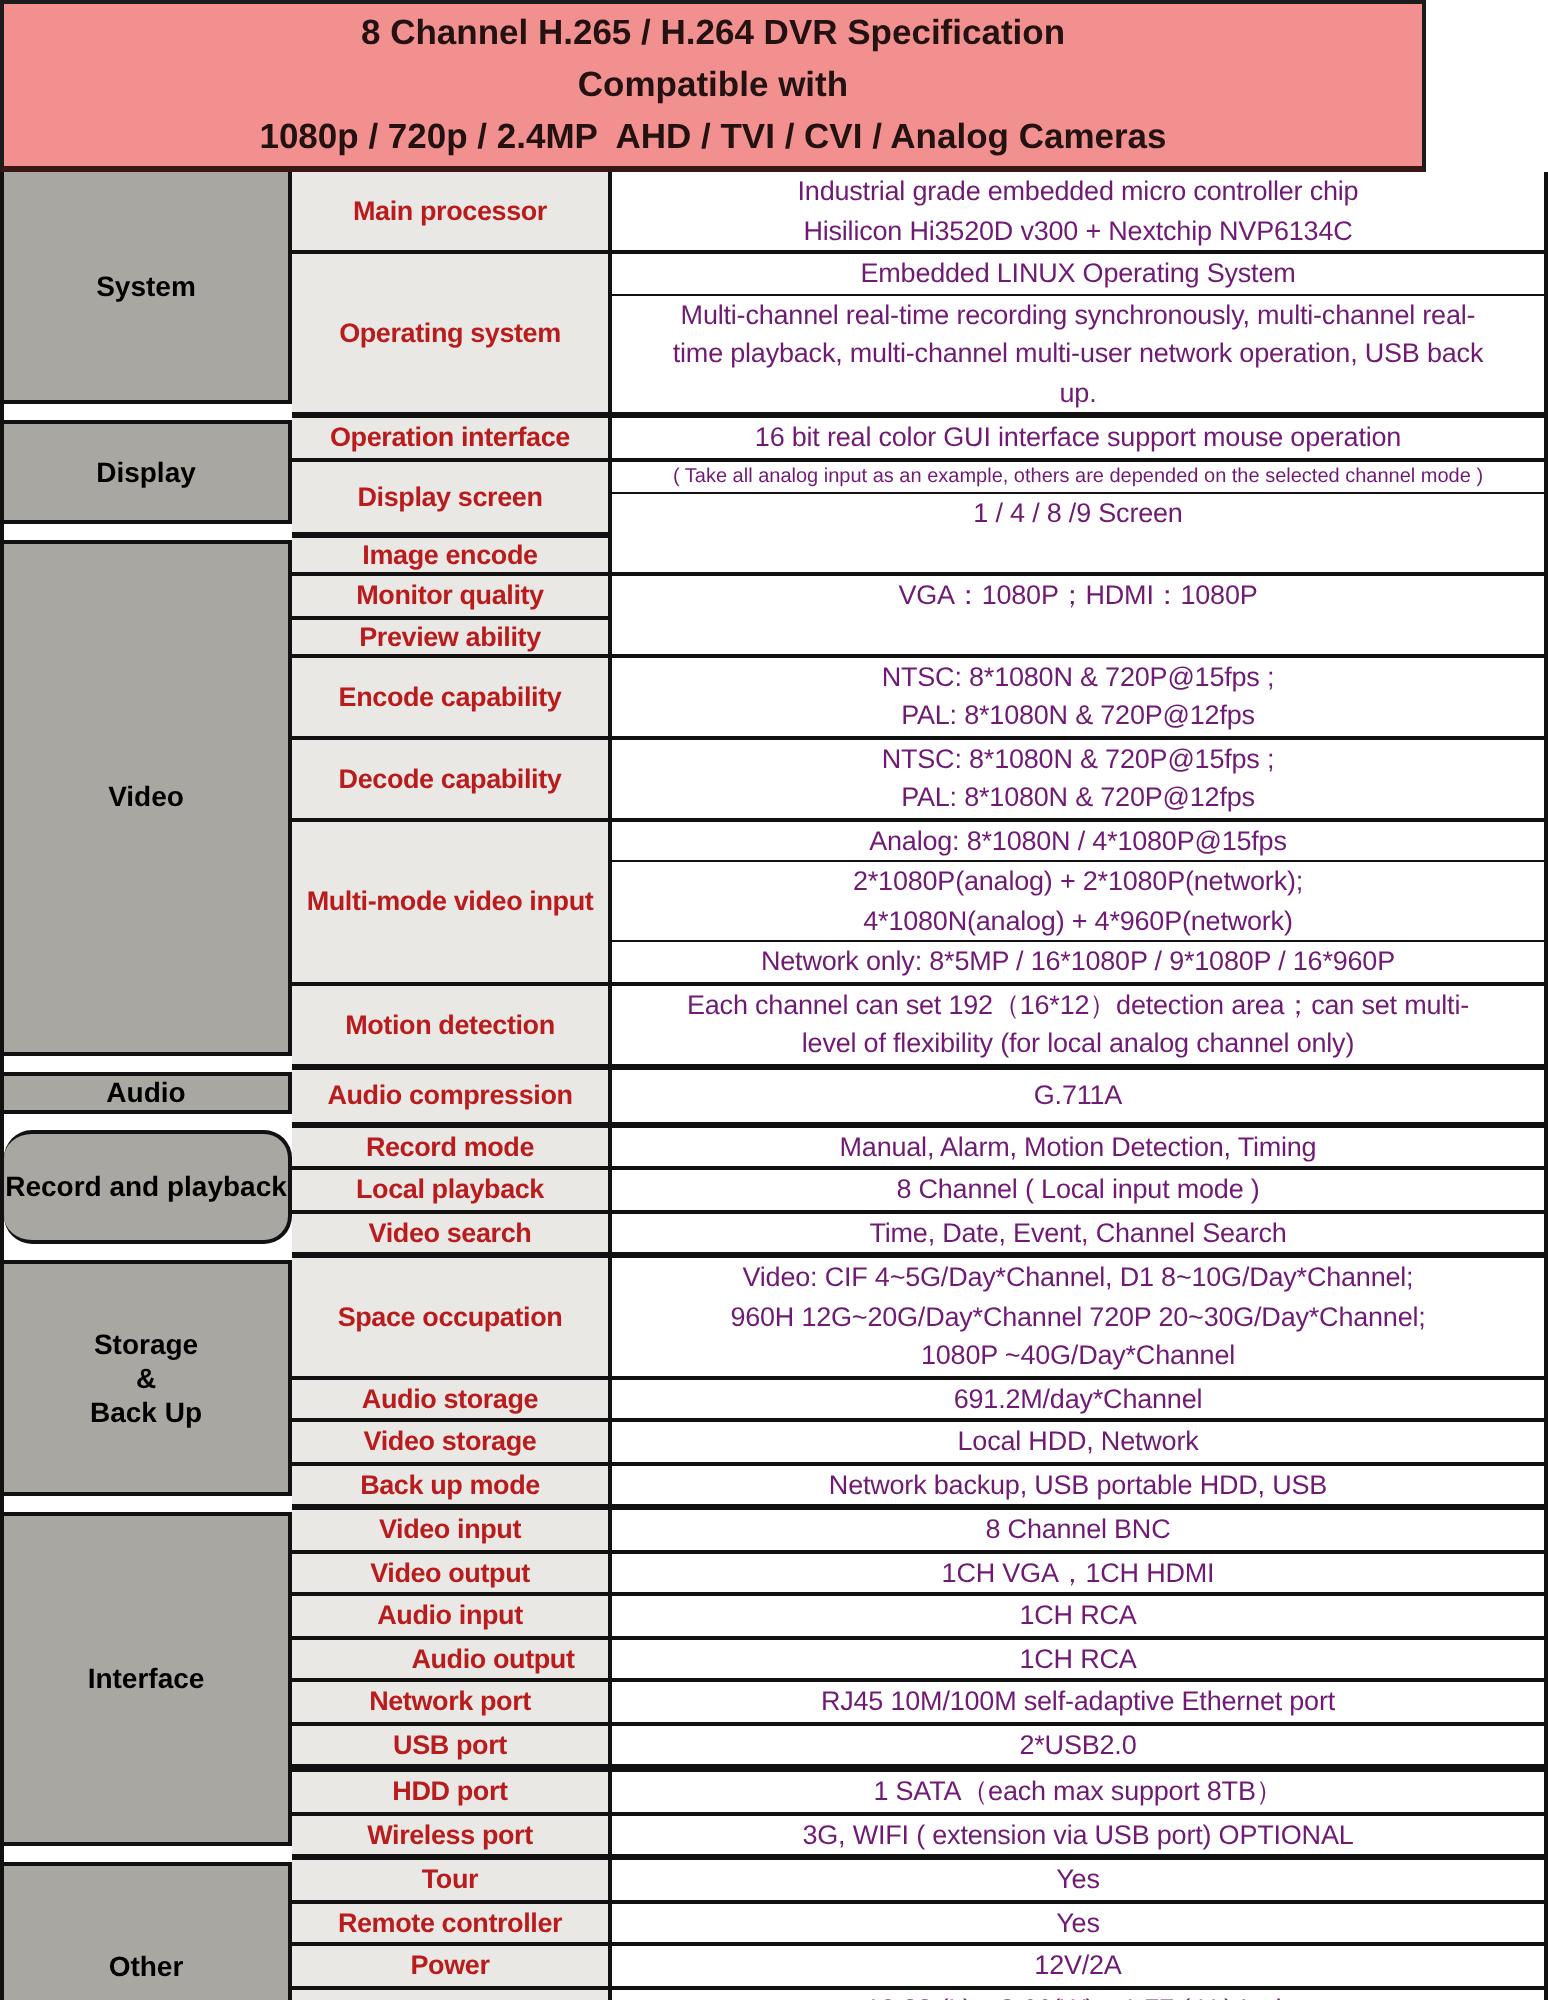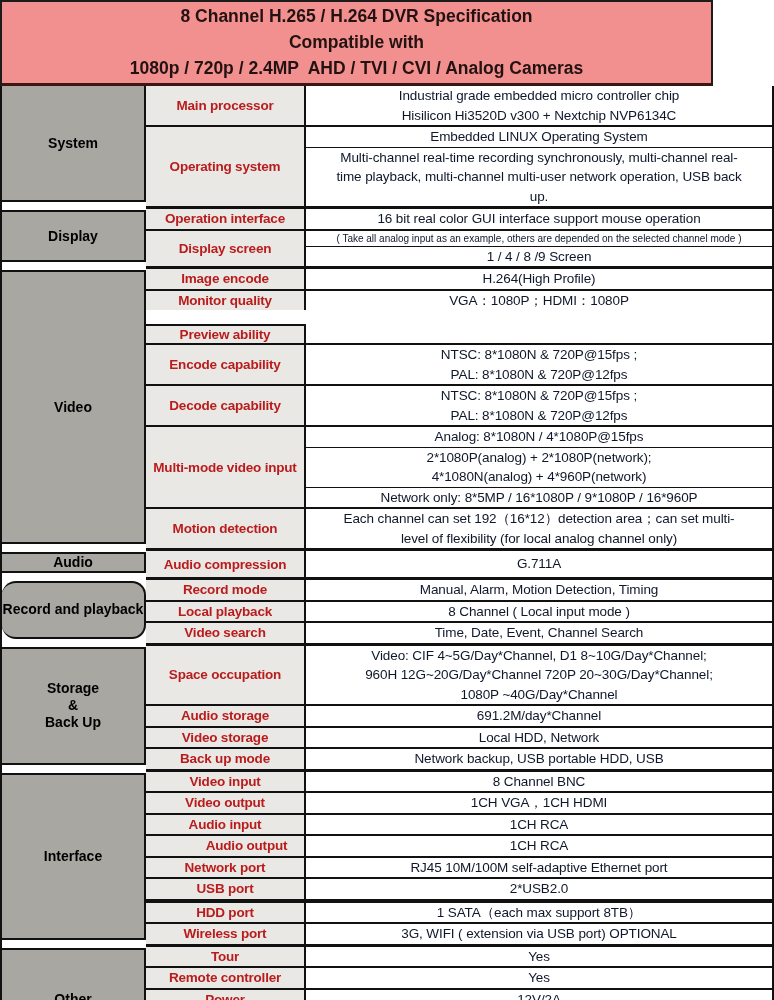--- a/index.html
+++ b/index.html
@@ -44,21 +44,21 @@
     font-weight:bold;font-size:13.5px;line-height:17px;
     letter-spacing:-0.2px;white-space:pre;text-align:center;color:#b91c1c;
     padding:0 1px;box-sizing:border-box;
   }
   .val-cell{
     grid-column:3;
     background:#fff;
     display:flex;align-items:center;justify-content:center;
     font-size:13.5px;line-height:19.5px;letter-spacing:-0.1px;
     text-align:center;white-space:pre-line;
-    padding:0 5px;box-sizing:border-box;color:#0f172a;
+    padding:0 5px;box-sizing:border-box;color:#701a75;
     min-height:19.5px;
   }
   .val-cell.small{font-size:10px;line-height:15px;min-height:15px;letter-spacing:0;}
   
   .sec-top{border-top:3px solid #111;}
   .feat-top{border-top:2px solid #111;}
   .sub-top{border-top:1px solid #111;}
   .thick-top{border-top:4px solid #111;}
 </style>
 </head>
@@ -81,24 +81,23 @@
 time playback, multi-channel multi-user network operation, USB back
 up.</div>
     <div class="cat-cell" style="grid-row: span 3;">Display</div>
     <div class="feat-cell sec-top" style="grid-row: span 1;">Operation interface</div>
     <div class="val-cell sec-top">16 bit real color GUI interface support mouse operation</div>
     <div class="feat-cell feat-top" style="grid-row: span 2;">Display screen</div>
     <div class="val-cell feat-top small">( Take all analog input as an example, others are depended on the selected channel mode )</div>
     <div class="val-cell sub-top">1 / 4 / 8 /9 Screen</div>
     <div class="cat-cell" style="grid-row: span 9;">Video</div>
     <div class="feat-cell sec-top" style="grid-row: span 1;">Image encode</div>
-    <div class="val-cell sec-top">H.264(High Profile)</div>
     <div class="feat-cell feat-top" style="grid-row: span 1;">Monitor quality</div>
     <div class="val-cell feat-top">VGA：1080P；HDMI：1080P</div>
-    <div class="feat-cell feat-top" style="grid-row: span 1; margin-top: 14px;">Preview ability</div>
+    <div class="feat-cell feat-top" style="grid-row: span 1;">Preview ability</div>
     <div class="feat-cell feat-top" style="grid-row: span 1;">Encode capability</div>
     <div class="val-cell feat-top">NTSC: 8*1080N &amp; 720P@15fps ;
 PAL: 8*1080N &amp; 720P@12fps</div>
     <div class="feat-cell feat-top" style="grid-row: span 1;">Decode capability</div>
     <div class="val-cell feat-top">NTSC: 8*1080N &amp; 720P@15fps ;
 PAL: 8*1080N &amp; 720P@12fps</div>
     <div class="feat-cell feat-top" style="grid-row: span 3;">Multi-mode video input</div>
     <div class="val-cell feat-top">Analog: 8*1080N / 4*1080P@15fps</div>
     <div class="val-cell sub-top">2*1080P(analog) + 2*1080P(network);
 4*1080N(analog) + 4*960P(network)</div>

